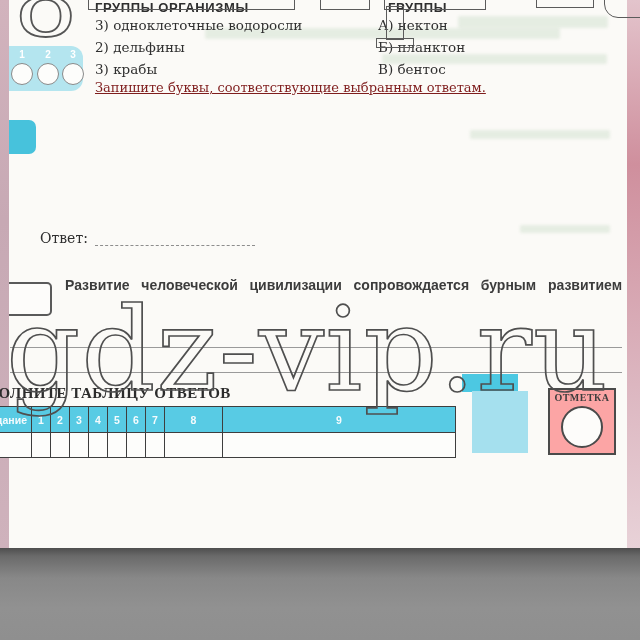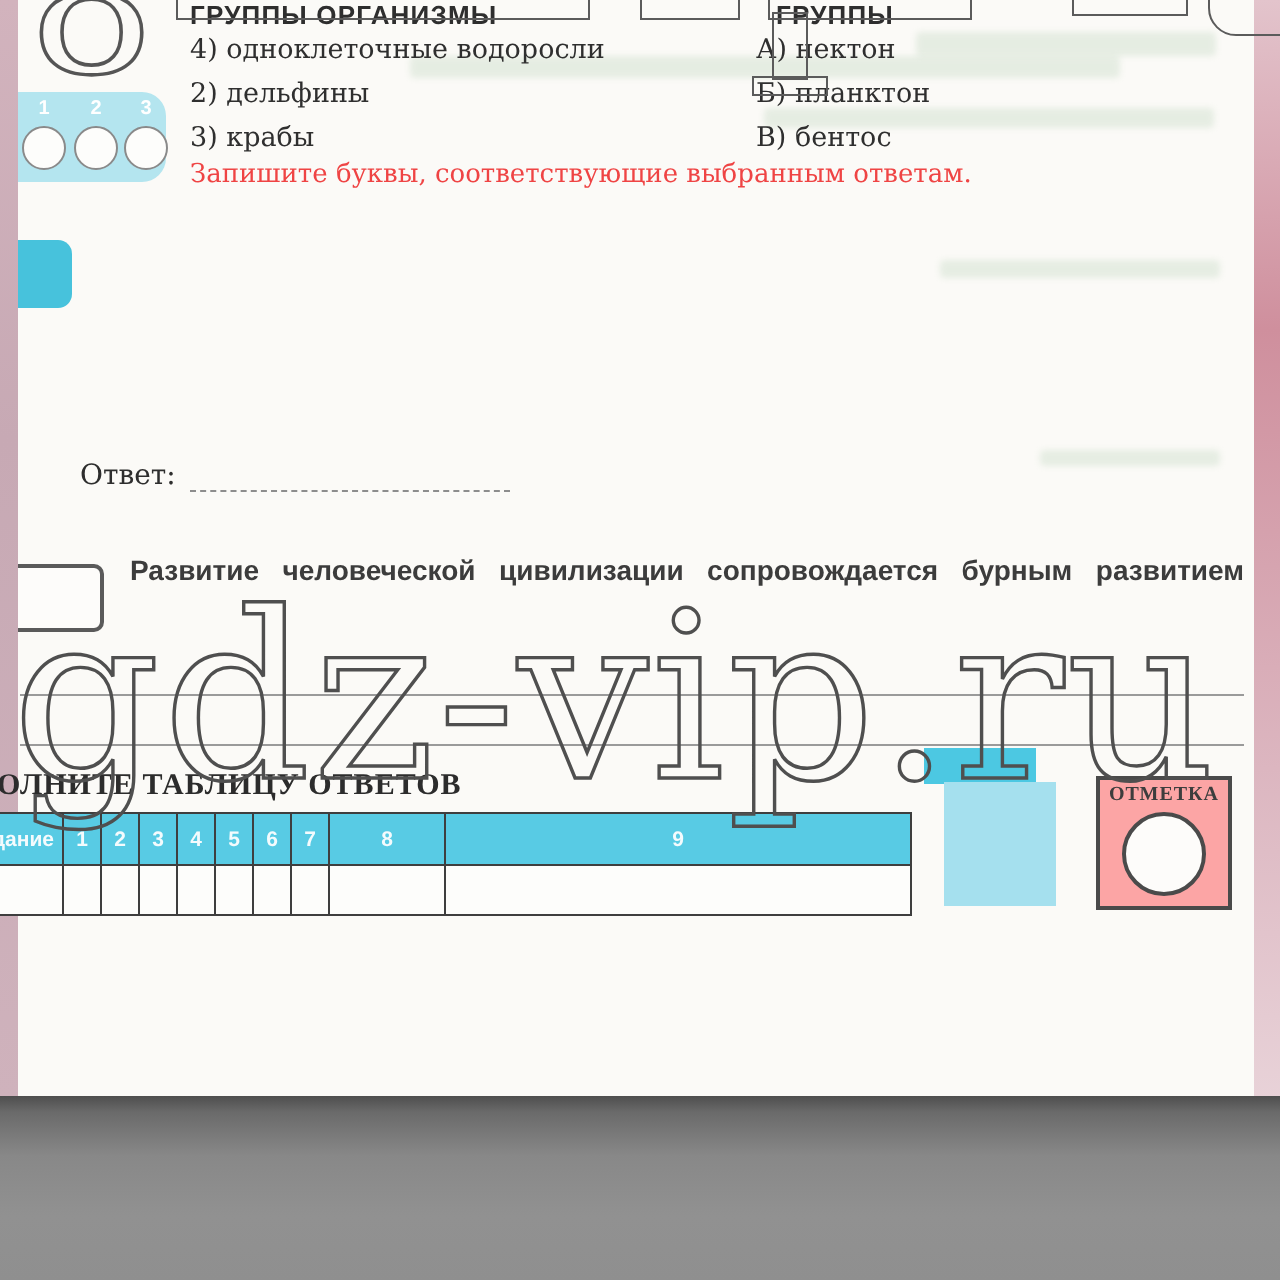--- a/index.html
+++ b/index.html
@@ -21,21 +21,21 @@
           color:transparent;-webkit-text-stroke:1.8px #555;z-index:4;}
   
   .bubbles{left:0;top:46px;width:83px;height:45px;background:#b4e5ef;border-radius:0 12px 12px 0;z-index:5;}
   .bub-digit{position:absolute;top:3px;width:14px;text-align:center;color:#fff;
              font-family:"Liberation Sans",sans-serif;font-weight:bold;font-size:10px;}
   .bub-circle{position:absolute;top:17px;width:22px;height:22px;border-radius:50%;
               background:#fdfdfb;border:1.4px solid #8a8a8a;box-sizing:border-box;}
   
   .colhead{font-family:"Liberation Sans",sans-serif;font-weight:bold;font-size:13px;color:#2e2e2e;letter-spacing:.6px;z-index:10;}
   .mitem{font-size:13.5px;color:#2f2f2f;z-index:10;white-space:nowrap;}
-  .instr{font-size:13px;color:#ef4444;z-index:10;}
+  .instr{font-size:13px;color:#7f1d1d;z-index:10;text-decoration:underline;}
   
   .marker{left:0;top:120px;width:36px;height:34px;background:#47c2dc;border-radius:0 7px 7px 0;z-index:5;}
   .task-head{font-family:"Liberation Sans",sans-serif;font-weight:bold;font-size:13.5px;color:#343434;z-index:10;letter-spacing:.2px;}
   .para{left:40px;width:582px;z-index:10;}
   .pline{font-size:14px;line-height:22.5px;color:#2e2e2e;text-align:justify;text-align-last:justify;}
   .pline.last{text-align-last:left;}
   .pline.indent{text-indent:26px;}
   .bpara .pline{font-family:"Liberation Sans",sans-serif;font-weight:bold;font-size:14px;line-height:22px;color:#3c3c3c;margin-left:25px;}
   .ansrow{left:40px;top:230px;z-index:10;font-size:14px;color:#2e2e2e;text-align:right;}
   .dashline{left:95px;top:245px;width:160px;border-bottom:1.6px dashed #8d8d8d;z-index:10;}
@@ -94,21 +94,21 @@
     <span class="bub-digit" style="left:15px;">1</span>
     <span class="bub-digit" style="left:41px;">2</span>
     <span class="bub-digit" style="left:66px;">3</span>
     <div class="bub-circle" style="left:11px;"></div>
     <div class="bub-circle" style="left:37px;"></div>
     <div class="bub-circle" style="left:62px;"></div>
   </div>
 
   <div class="abs colhead" style="left:95px;top:0px;">ГРУППЫ ОРГАНИЗМЫ</div>
   <div class="abs colhead" style="left:388px;top:0px;">ГРУППЫ</div>
-  <div class="abs mitem" style="left:95px;top:17px;">4) одноклеточные водоросли</div>
+  <div class="abs mitem" style="left:95px;top:17px;">3) одноклеточные водоросли</div>
   <div class="abs mitem" style="left:95px;top:39px;">2) дельфины</div>
   <div class="abs mitem" style="left:95px;top:61px;">3) крабы</div>
   <div class="abs mitem" style="left:378px;top:17px;">А) нектон</div>
   <div class="abs mitem" style="left:378px;top:39px;">Б) планктон</div>
   <div class="abs mitem" style="left:378px;top:61px;text-align:right;">В) бентос</div>
   <div class="abs instr" style="left:95px;top:80px;">Запишите буквы, соответствующие выбранным ответам.</div>
 
   <div class="abs marker"></div>
   <div class="abs ansrow">Ответ:</div>
   <div class="abs dashline"></div>

